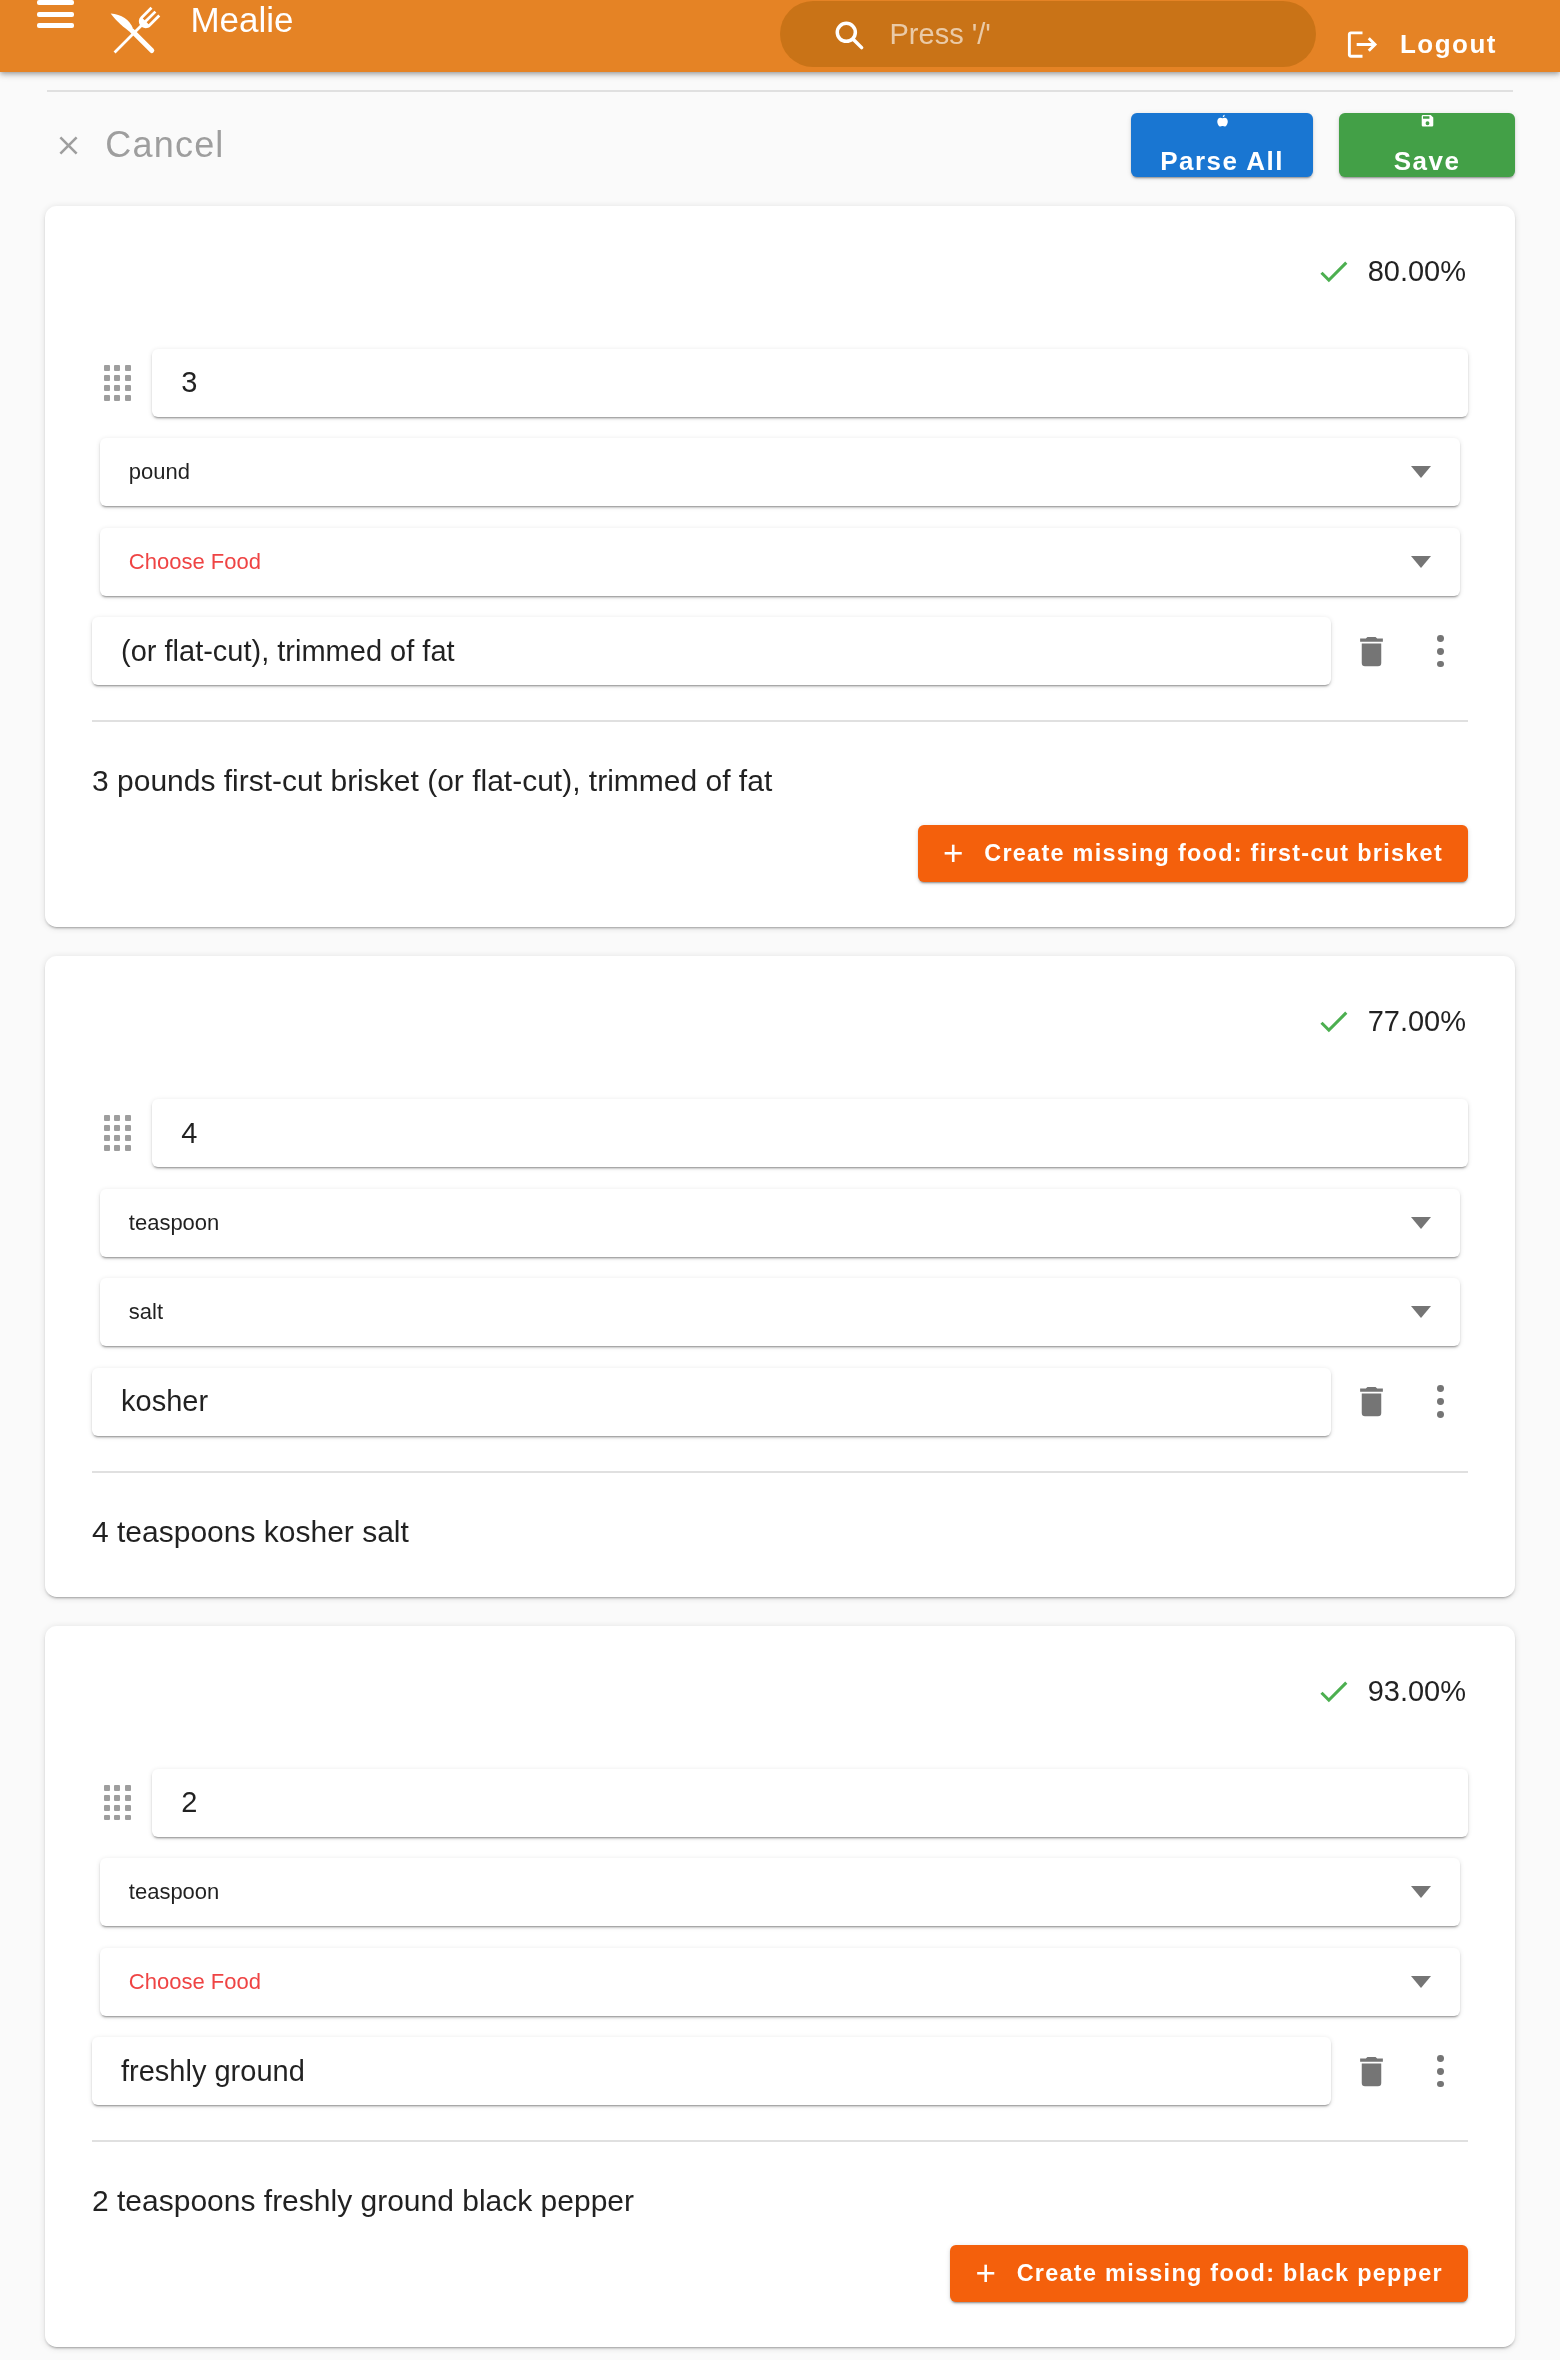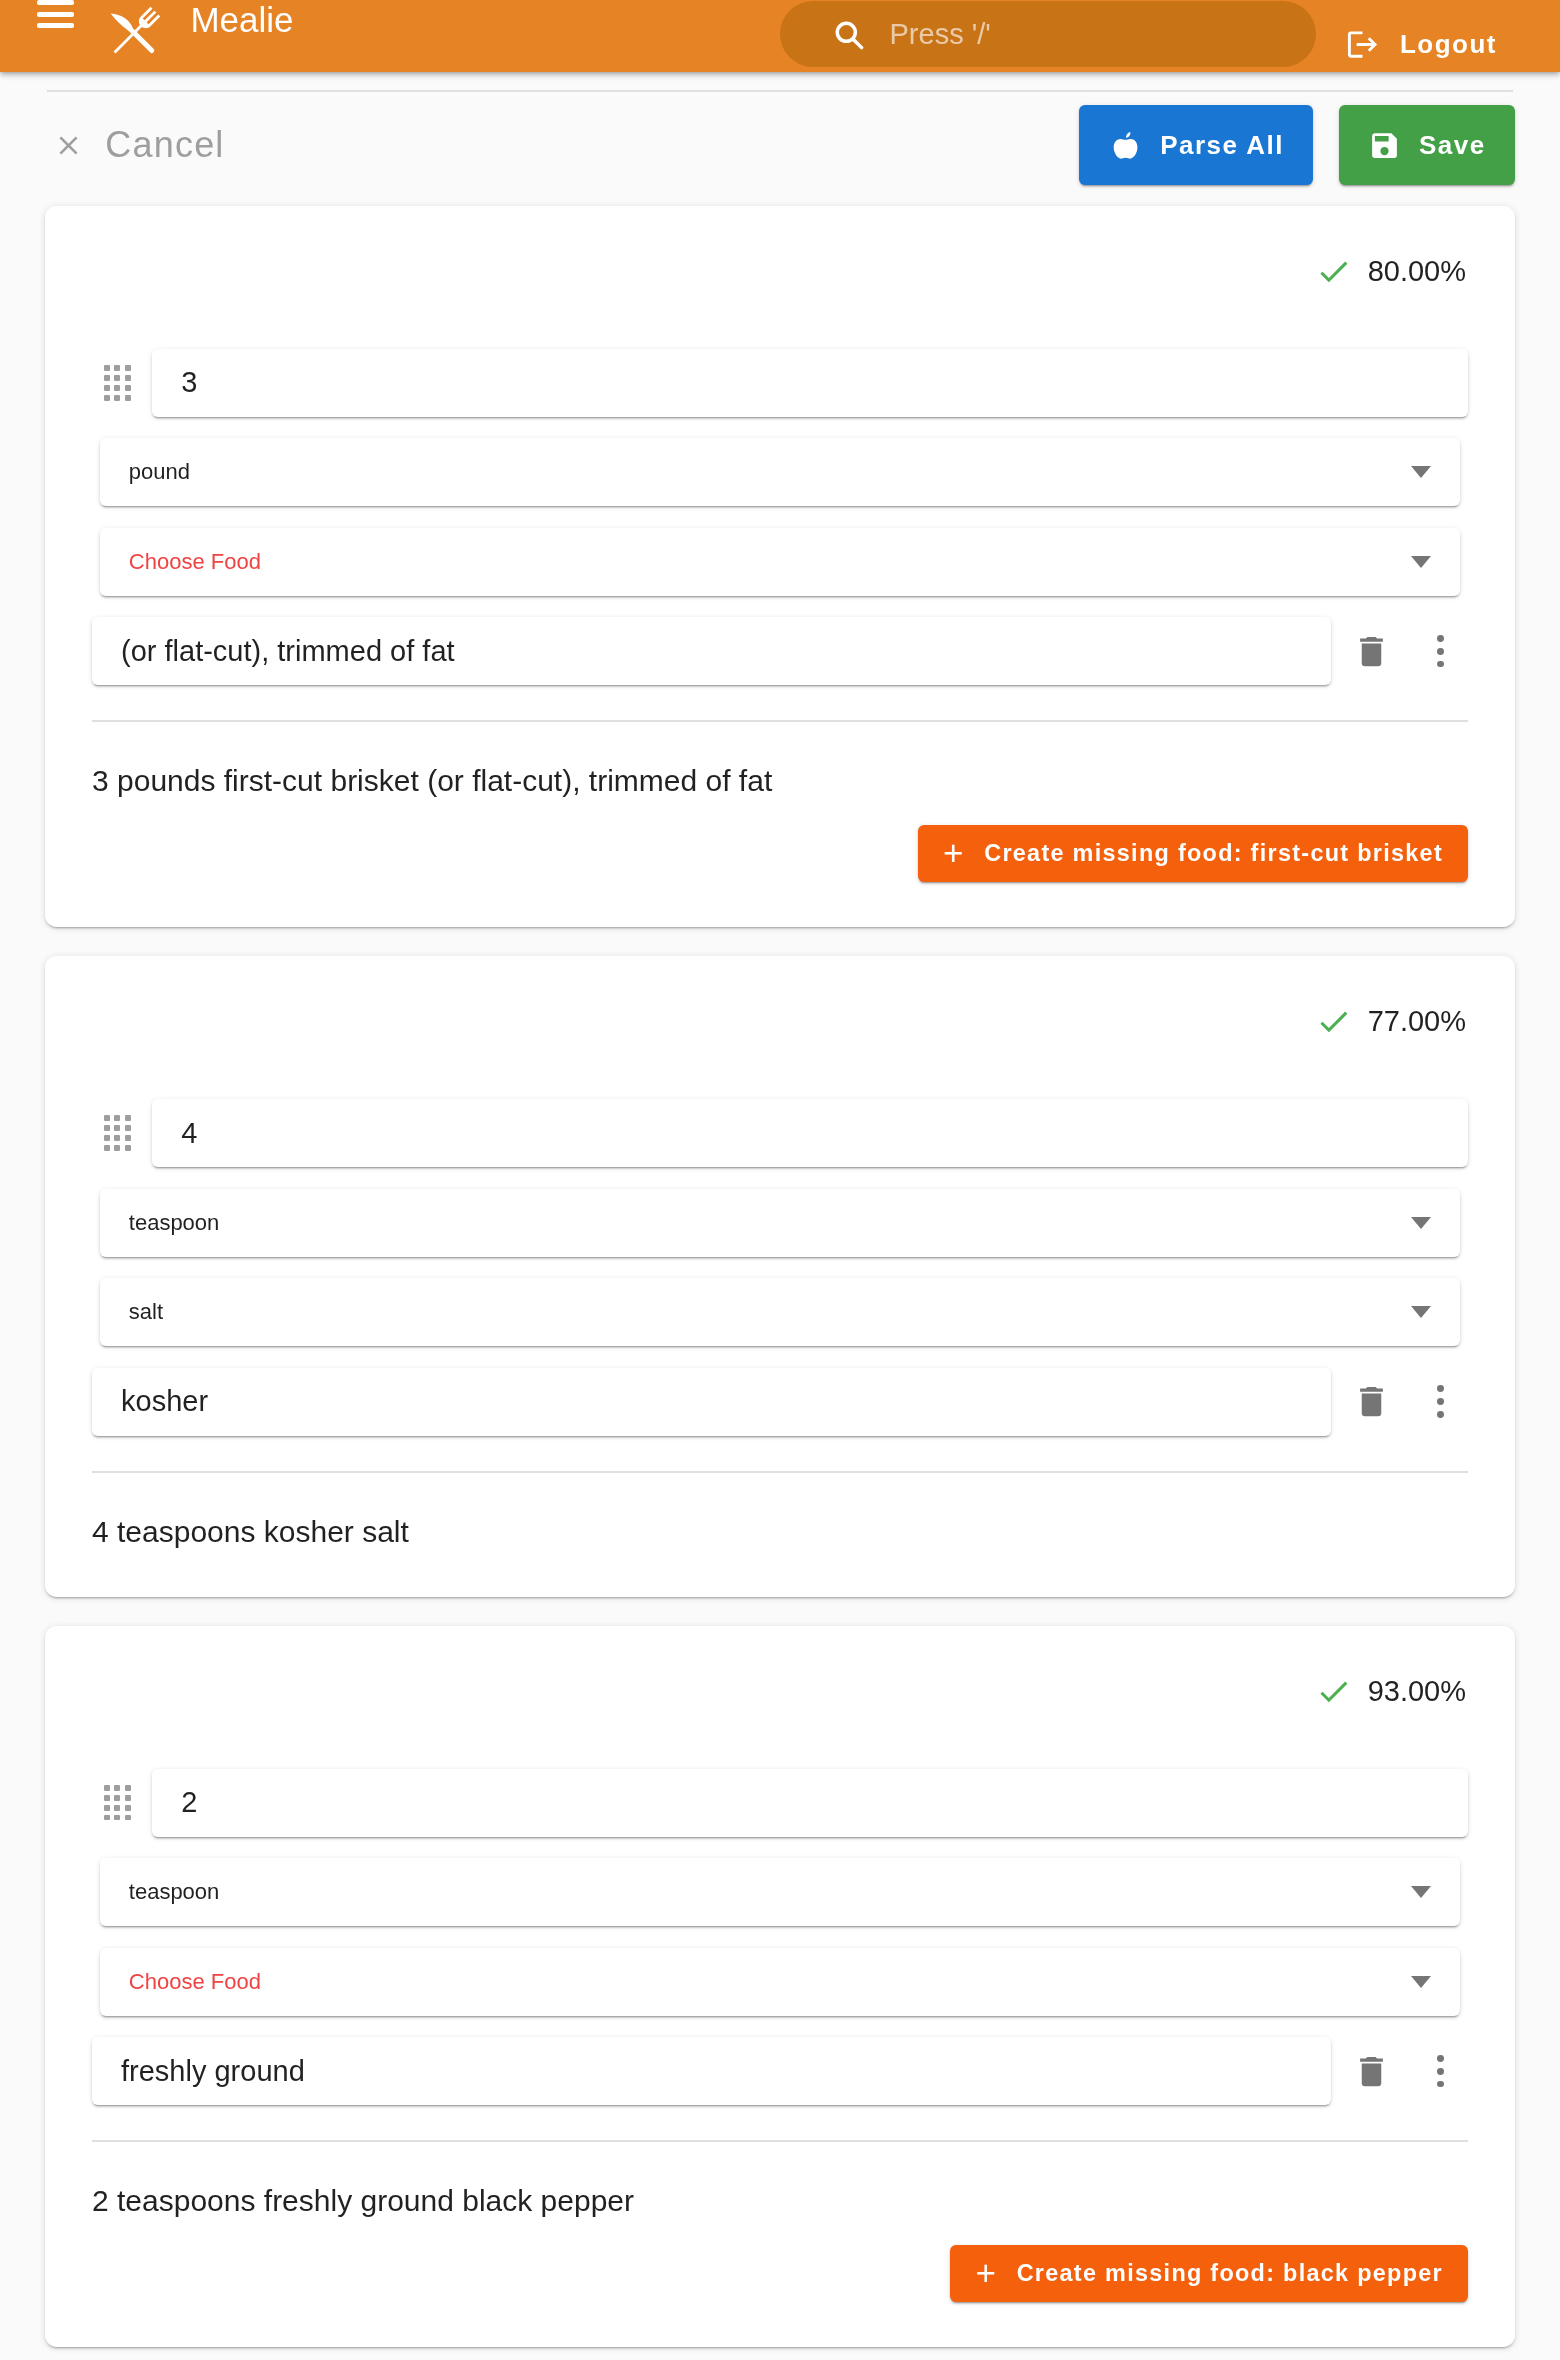--- a/index.html
+++ b/index.html
@@ -42,25 +42,26 @@
   
   .page { padding:0 45px; }
   .top-divider { border:none; border-top:2px solid #E0E0E0; margin:17.6px 2px 0 2px; }
 
   .toolbar { display:flex; align-items:center; margin-top:21.5px; height:64px; }
   .cancel-btn {
     display:flex; align-items:center; gap:21.5px; background:none; border:none; cursor:pointer;
     color:#9E9E9E; font-size:36px; font-weight:500; letter-spacing:1.2px; font-family:inherit; padding:0 7.8px;
   }
   .btn {
-    height:80px; border:none; border-radius:5.9px; cursor:pointer;
+    height:64px; border:none; border-radius:5.9px; cursor:pointer;
     display:flex; align-items:center; justify-content:center; gap:17.6px;
     color:#fff; font-weight:700; font-size:26px; letter-spacing:1.5px; font-family:inherit;
     padding:0 29px;
     box-shadow:0 2.9px 1px -2px rgba(0,0,0,.2),0 2px 2px 0 rgba(0,0,0,.14),0 1px 4.9px 0 rgba(0,0,0,.12);
+    flex-direction:column;
   }
   .parse-btn { margin-left:auto; background:var(--parse_all, #1976D2); }
   .save-btn  { margin-left:26px;  background:var(--save, #43A047); min-width:176px; }
 
   
   .card {
     background:#fff; border-radius:11.7px; margin-top:29px;
     padding:39px 47px 45px 47px;
     box-shadow:0 2.9px 1px -2px rgba(0,0,0,.14),0 2px 2px 0 rgba(0,0,0,.12),0 1px 7.8px 0 rgba(0,0,0,.12);
   }

